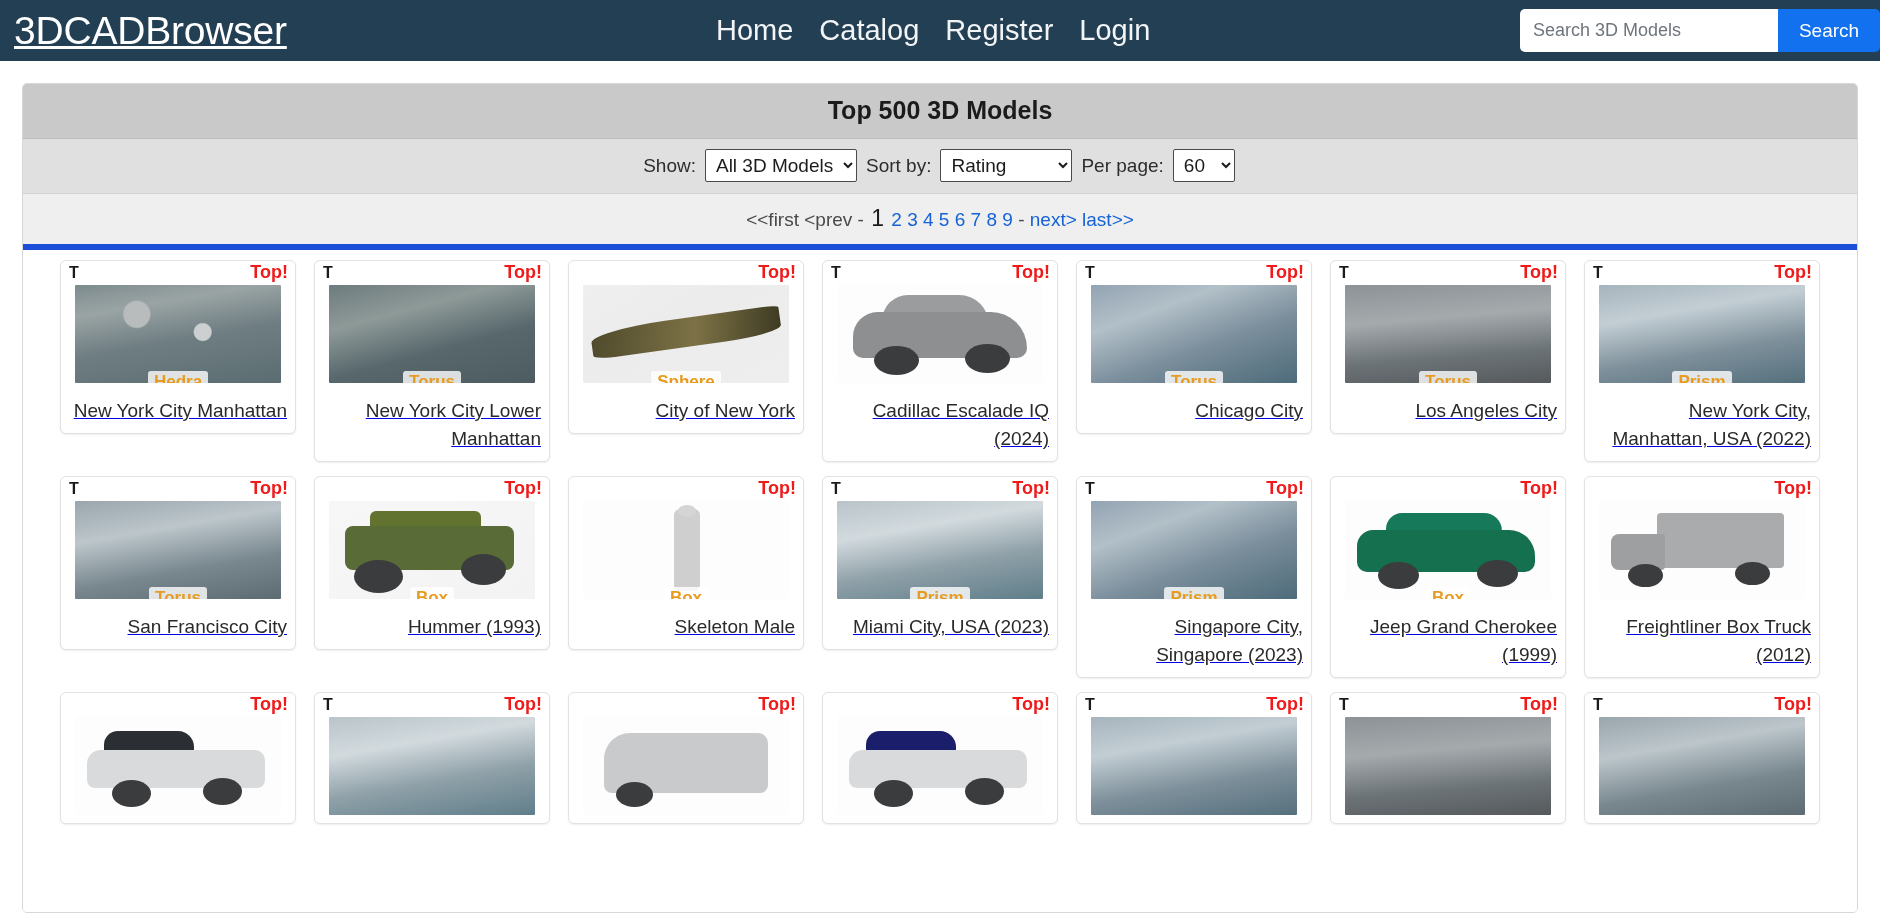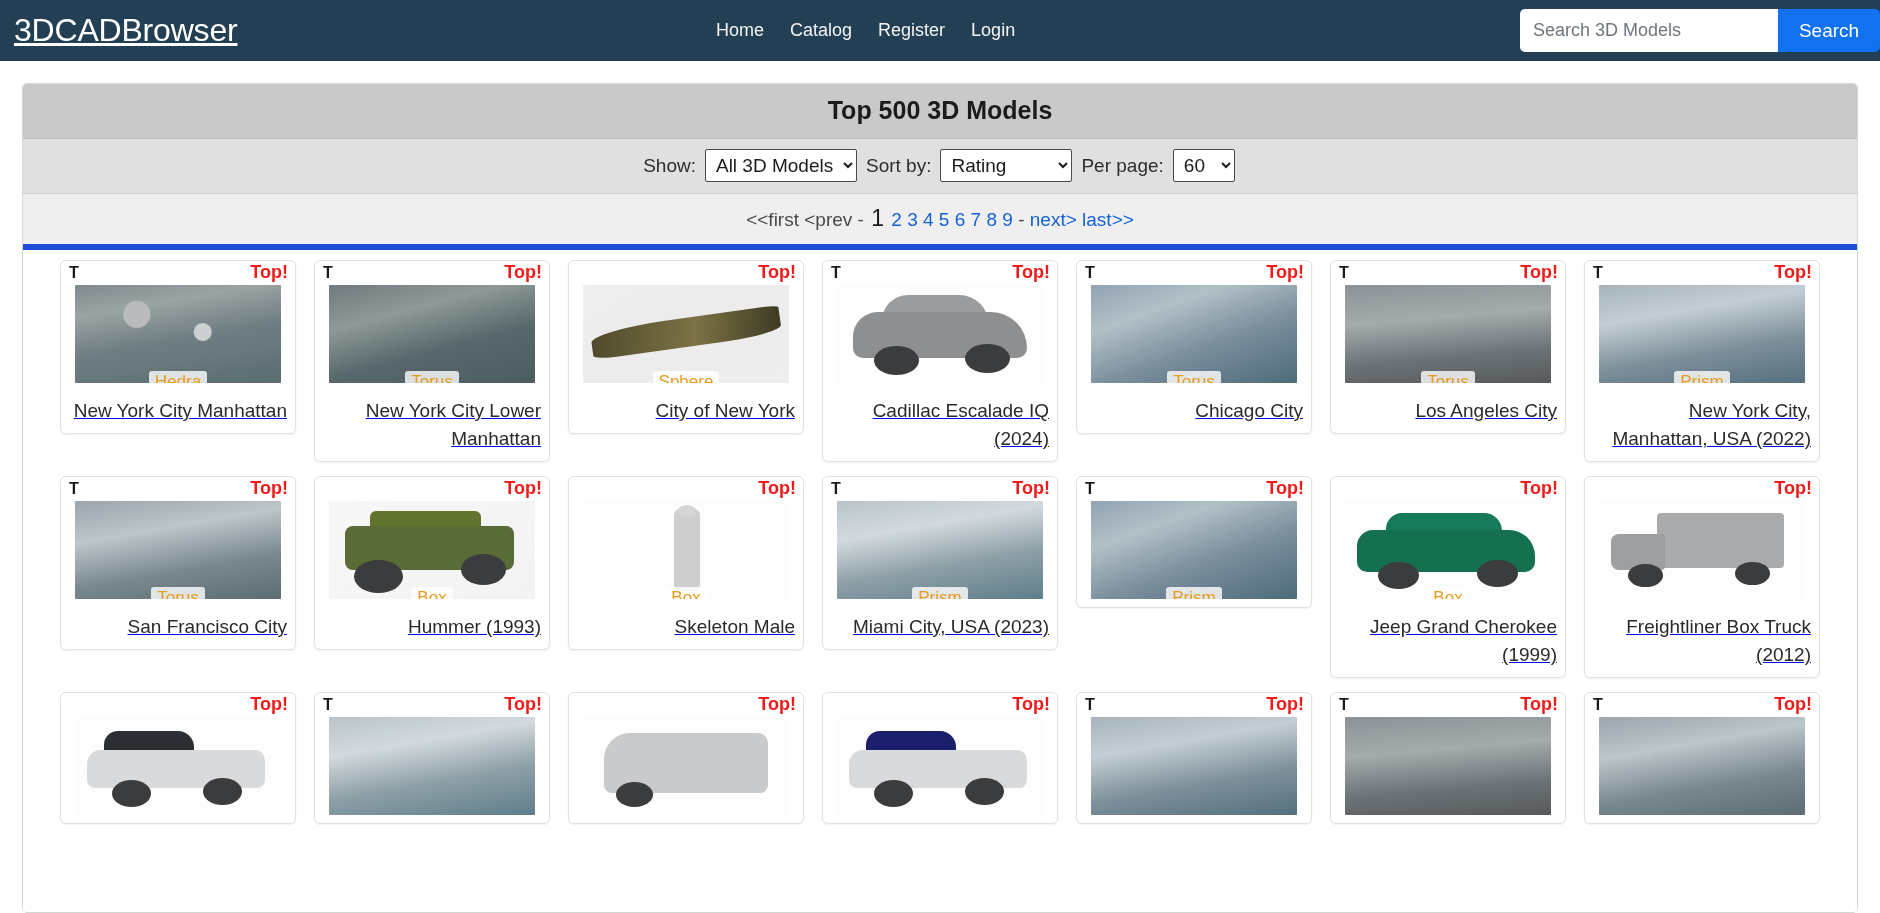--- a/index.html
+++ b/index.html
@@ -15,38 +15,38 @@
   .navbar {
     height: 61px;
     background: #223f54;
     display: flex;
     align-items: center;
     padding: 0 14px;
     position: relative;
   }
   .brand {
     color: #ffffff;
-    font-size: 32px;
+    font-size: 39px;
     font-weight: 400;
     letter-spacing: -0.2px;
     white-space: nowrap;
     text-align: right;
   }
   .nav-links {
     position: absolute;
     left: 716px;
     top: 0;
     height: 61px;
     display: flex;
     align-items: center;
     gap: 26px;
   }
   .nav-link {
     color: #f2f4f6;
-    font-size: 18px;
+    font-size: 29px;
     text-decoration: none;
     white-space: nowrap;
   }
   .search-wrap {
     position: absolute;
     right: 0px;
     top: 9px;
     display: flex;
     height: 43px;
   }
@@ -197,21 +197,21 @@
   }
   .tag {
     position: absolute;
     left: 0; right: 0;
     bottom: -9px;
     text-align: center;
     z-index: 5;
   }
   .tag span {
     font-size: 17px;
-    font-weight: 400;
+    font-weight: 700;
     color: #e79b20;
     background: rgba(255,255,255,0.8);
     padding: 1px 6px;
     border-radius: 3px;
   }
   .caption {
     margin-top: 14px;
     text-align: right;
     font-size: 19px;
     color: #2a2a2a;
@@ -443,20 +443,21 @@
             </div>
             <div class="caption">Miami City, USA (2023)</div>
           </a>
           <a class="card" href="#">
             <div class="thumb">
               <div class="thumb-img art-city-c"></div>
               <span class="badge-t">T</span>
               <span class="badge-top">Top!</span>
               <div class="tag"><span>Prism</span></div>
             </div>
+            <div class="caption">Singapore City, Singapore (2023)</div>
           </a>
           <a class="card" href="#">
             <div class="thumb">
               <div class="thumb-img art-white">
                 <div class="obj jeep-roof"></div>
                 <div class="obj jeep-body"></div>
                 <div class="obj wheel" style="left:16%;top:62%;width:20%;height:28%"></div>
                 <div class="obj wheel" style="left:64%;top:60%;width:20%;height:28%"></div>
               </div>
               <span class="badge-top">Top!</span>

